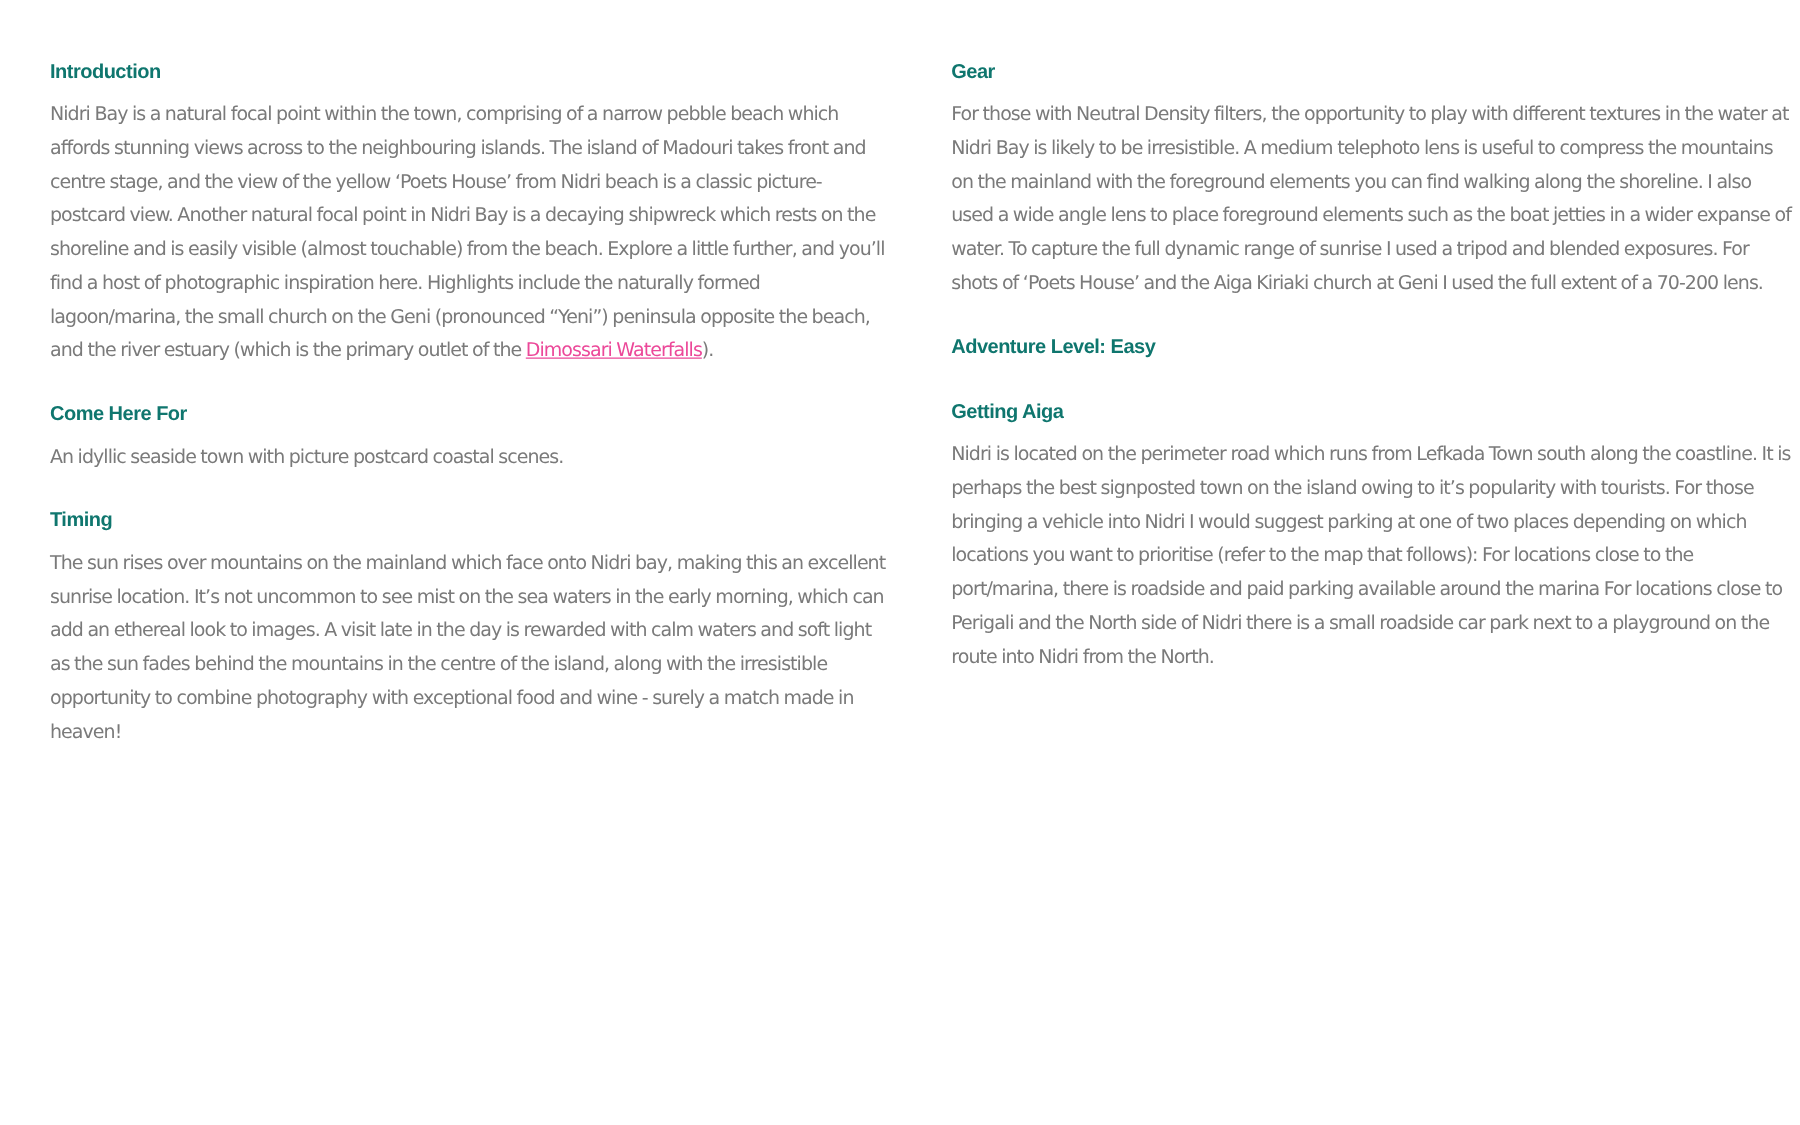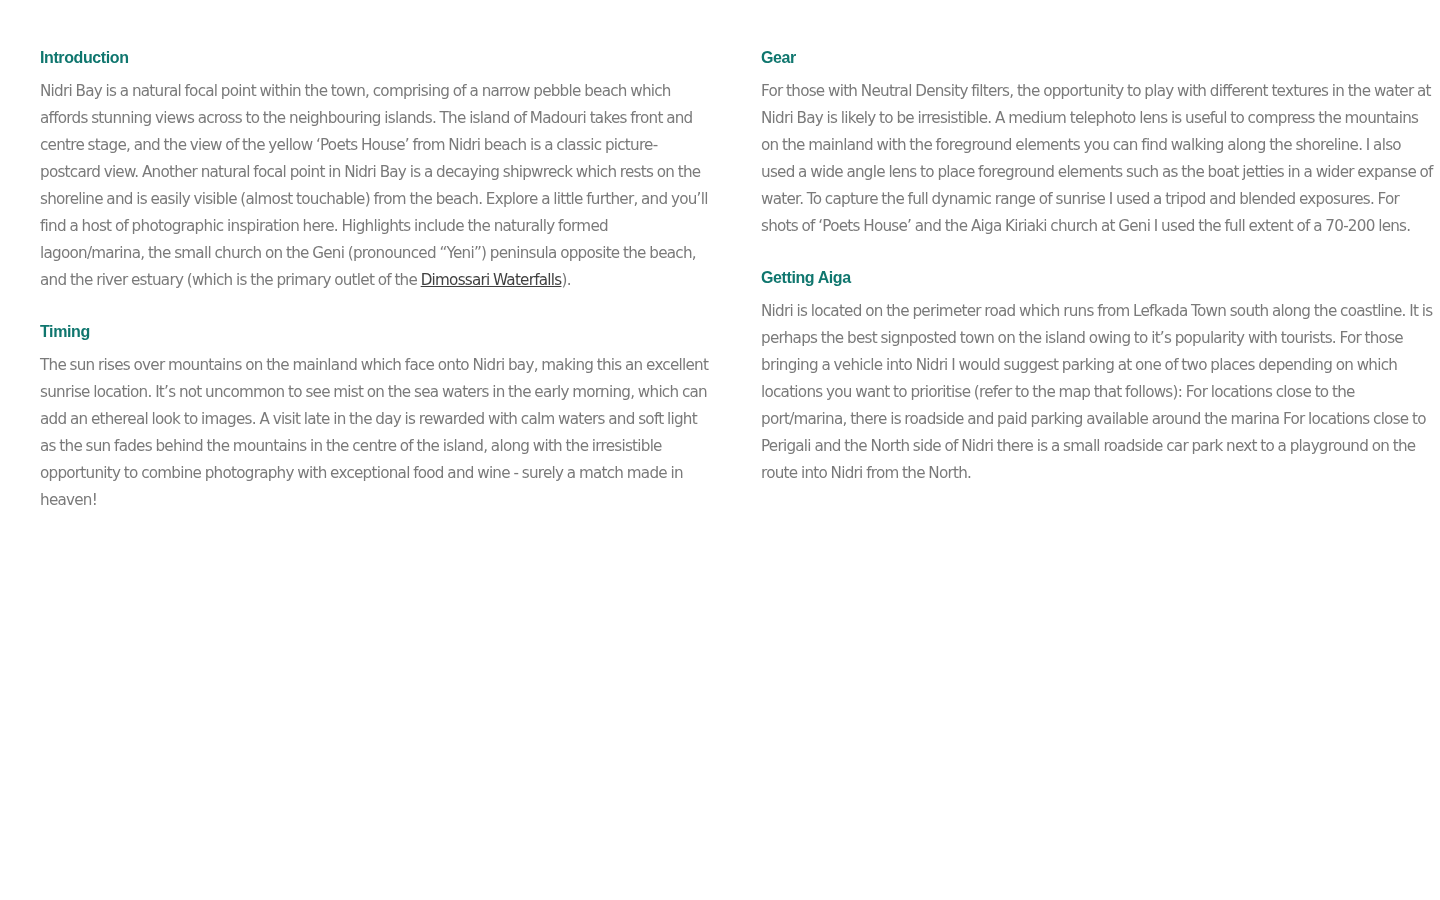--- a/index.html
+++ b/index.html
@@ -11,40 +11,45 @@
   h3 {
     font-family:"Liberation Sans", sans-serif;
     font-size:16px; font-weight:bold; color:#0f766e;
     margin:0 0 6px 0; letter-spacing:-0.4px; line-height:28px;
   }
   p {
     font-family:"DejaVu Sans", sans-serif;
     font-size:15.2px; color:#7a7a7a; margin:0;
     line-height:27px; letter-spacing:-0.75px; word-spacing:-0.5px;
   }
-  a { color:#404040; text-decoration:underline; }
+  a { color:#ec4899; text-decoration:underline; }
 </style>
 </head>
 <body>
 
 <div class="col col-left">
   <div class="section">
     <h3>Introduction</h3>
     <p><span>Nidri Bay is a natural focal point within the town, comprising of a narrow pebble beach which affords stunning views across to the neighbouring islands. The island of Madouri takes front and centre stage, and the view of the yellow ‘Poets House’ from Nidri beach is a classic picture-postcard view. Another natural focal point in Nidri Bay is a decaying shipwreck which rests on the shoreline and is easily visible (almost touchable) from the beach. Explore a little further, and you’ll find a host of photographic inspiration here. Highlights include the naturally formed lagoon/marina, the small church on the Geni (pronounced “Yeni”) peninsula opposite the beach, and the river estuary (which is the primary outlet of the </span><a href="#">Dimossari Waterfalls</a><span>).</span></p>
+  </div>
+  <div class="section">
+    <h3>Come Here For</h3>
+    <p>An idyllic seaside town with picture postcard coastal scenes.</p>
   </div>
   <div class="section">
     <h3>Timing</h3>
     <p>The sun rises over mountains on the mainland which face onto Nidri bay, making this an excellent sunrise location. It’s not uncommon to see mist on the sea waters in the early morning, which can add an ethereal look to images. A visit late in the day is rewarded with calm waters and soft light as the sun fades behind the mountains in the centre of the island, along with the irresistible opportunity to combine photography with exceptional food and wine - surely a match made in heaven!</p>
   </div>
 </div>
 
 <div class="col col-right">
   <div class="section">
     <h3>Gear</h3>
     <p>For those with Neutral Density filters, the opportunity to play with different textures in the water at Nidri Bay is likely to be irresistible. A medium telephoto lens is useful to compress the mountains on the mainland with the foreground elements you can find walking along the shoreline. I also used a wide angle lens to place foreground elements such as the boat jetties in a wider expanse of water. To capture the full dynamic range of sunrise I used a tripod and blended exposures. For shots of ‘Poets House’ and the Aiga Kiriaki church at Geni I used the full extent of a 70-200 lens.</p>
   </div>
   <div class="section">
+    <h3>Adventure Level: Easy</h3>
   </div>
   <div class="section">
     <h3>Getting Aiga</h3>
     <p>Nidri is located on the perimeter road which runs from Lefkada Town south along the coastline. It is perhaps the best signposted town on the island owing to it’s popularity with tourists. For those bringing a vehicle into Nidri I would suggest parking at one of two places depending on which locations you want to prioritise (refer to the map that follows): For locations close to the port/marina, there is roadside and paid parking available around the marina For locations close to Perigali and the North side of Nidri there is a small roadside car park next to a playground on the route into Nidri from the North.</p>
   </div>
 </div>
 
 </body></html>

